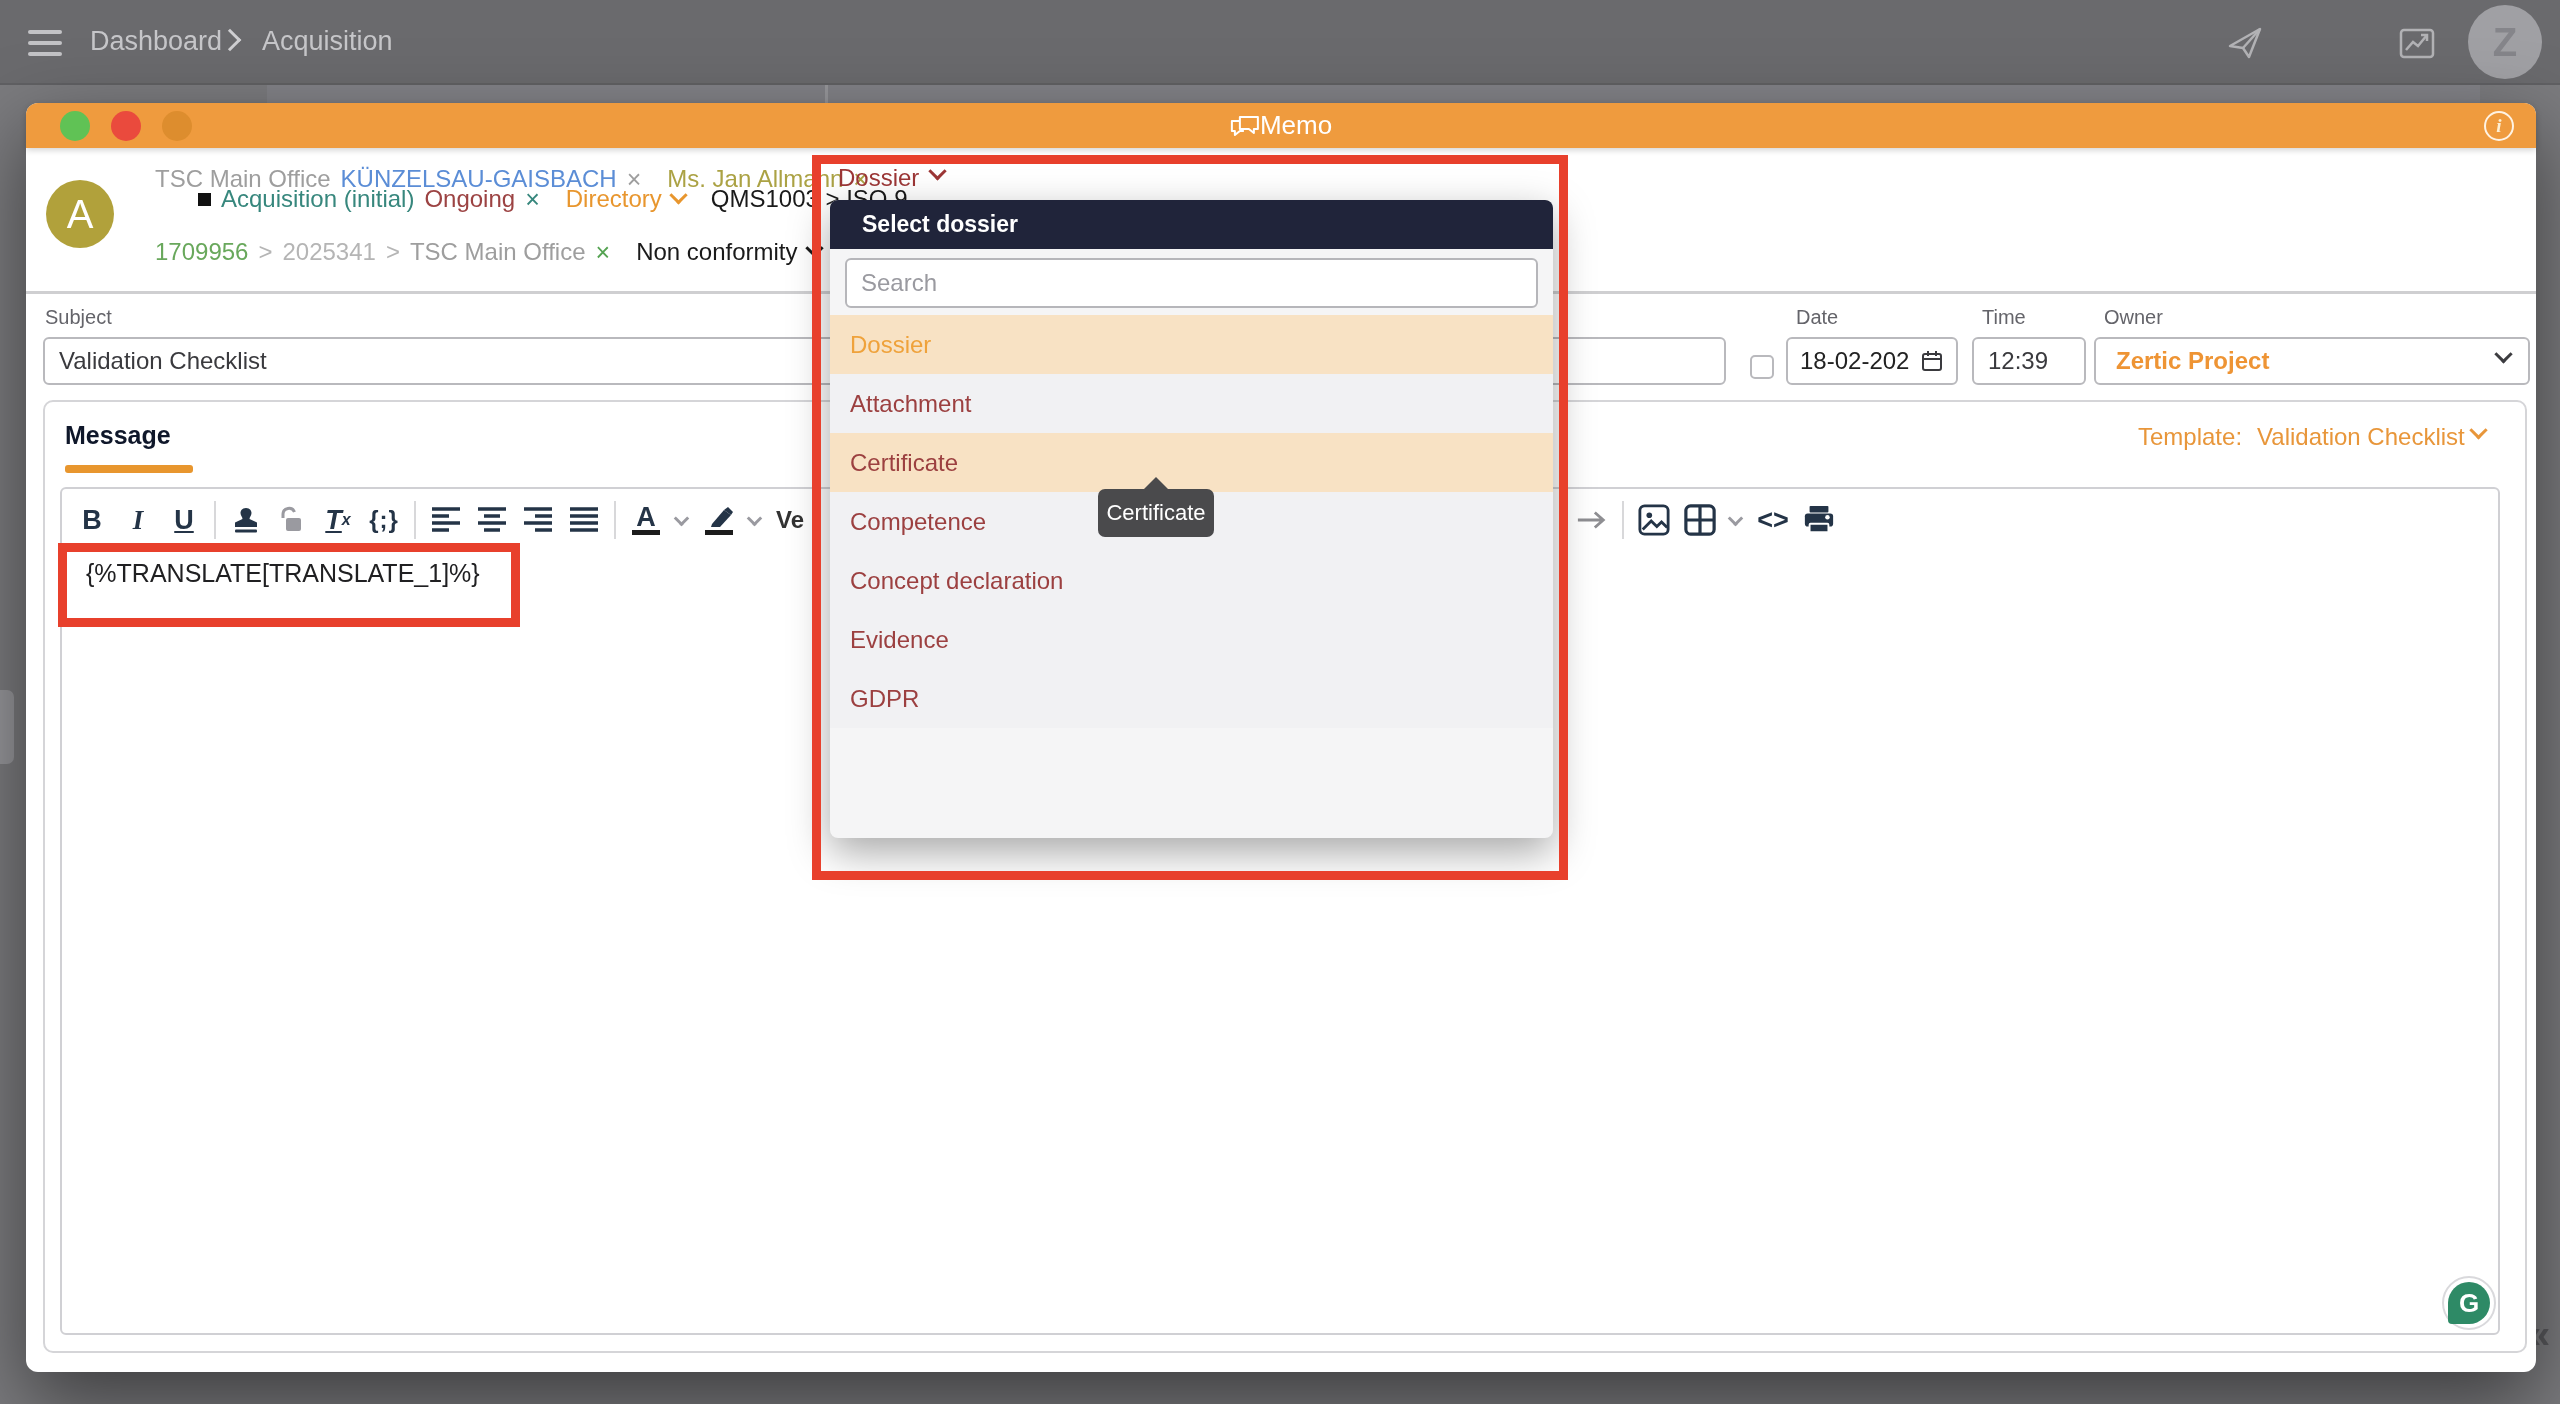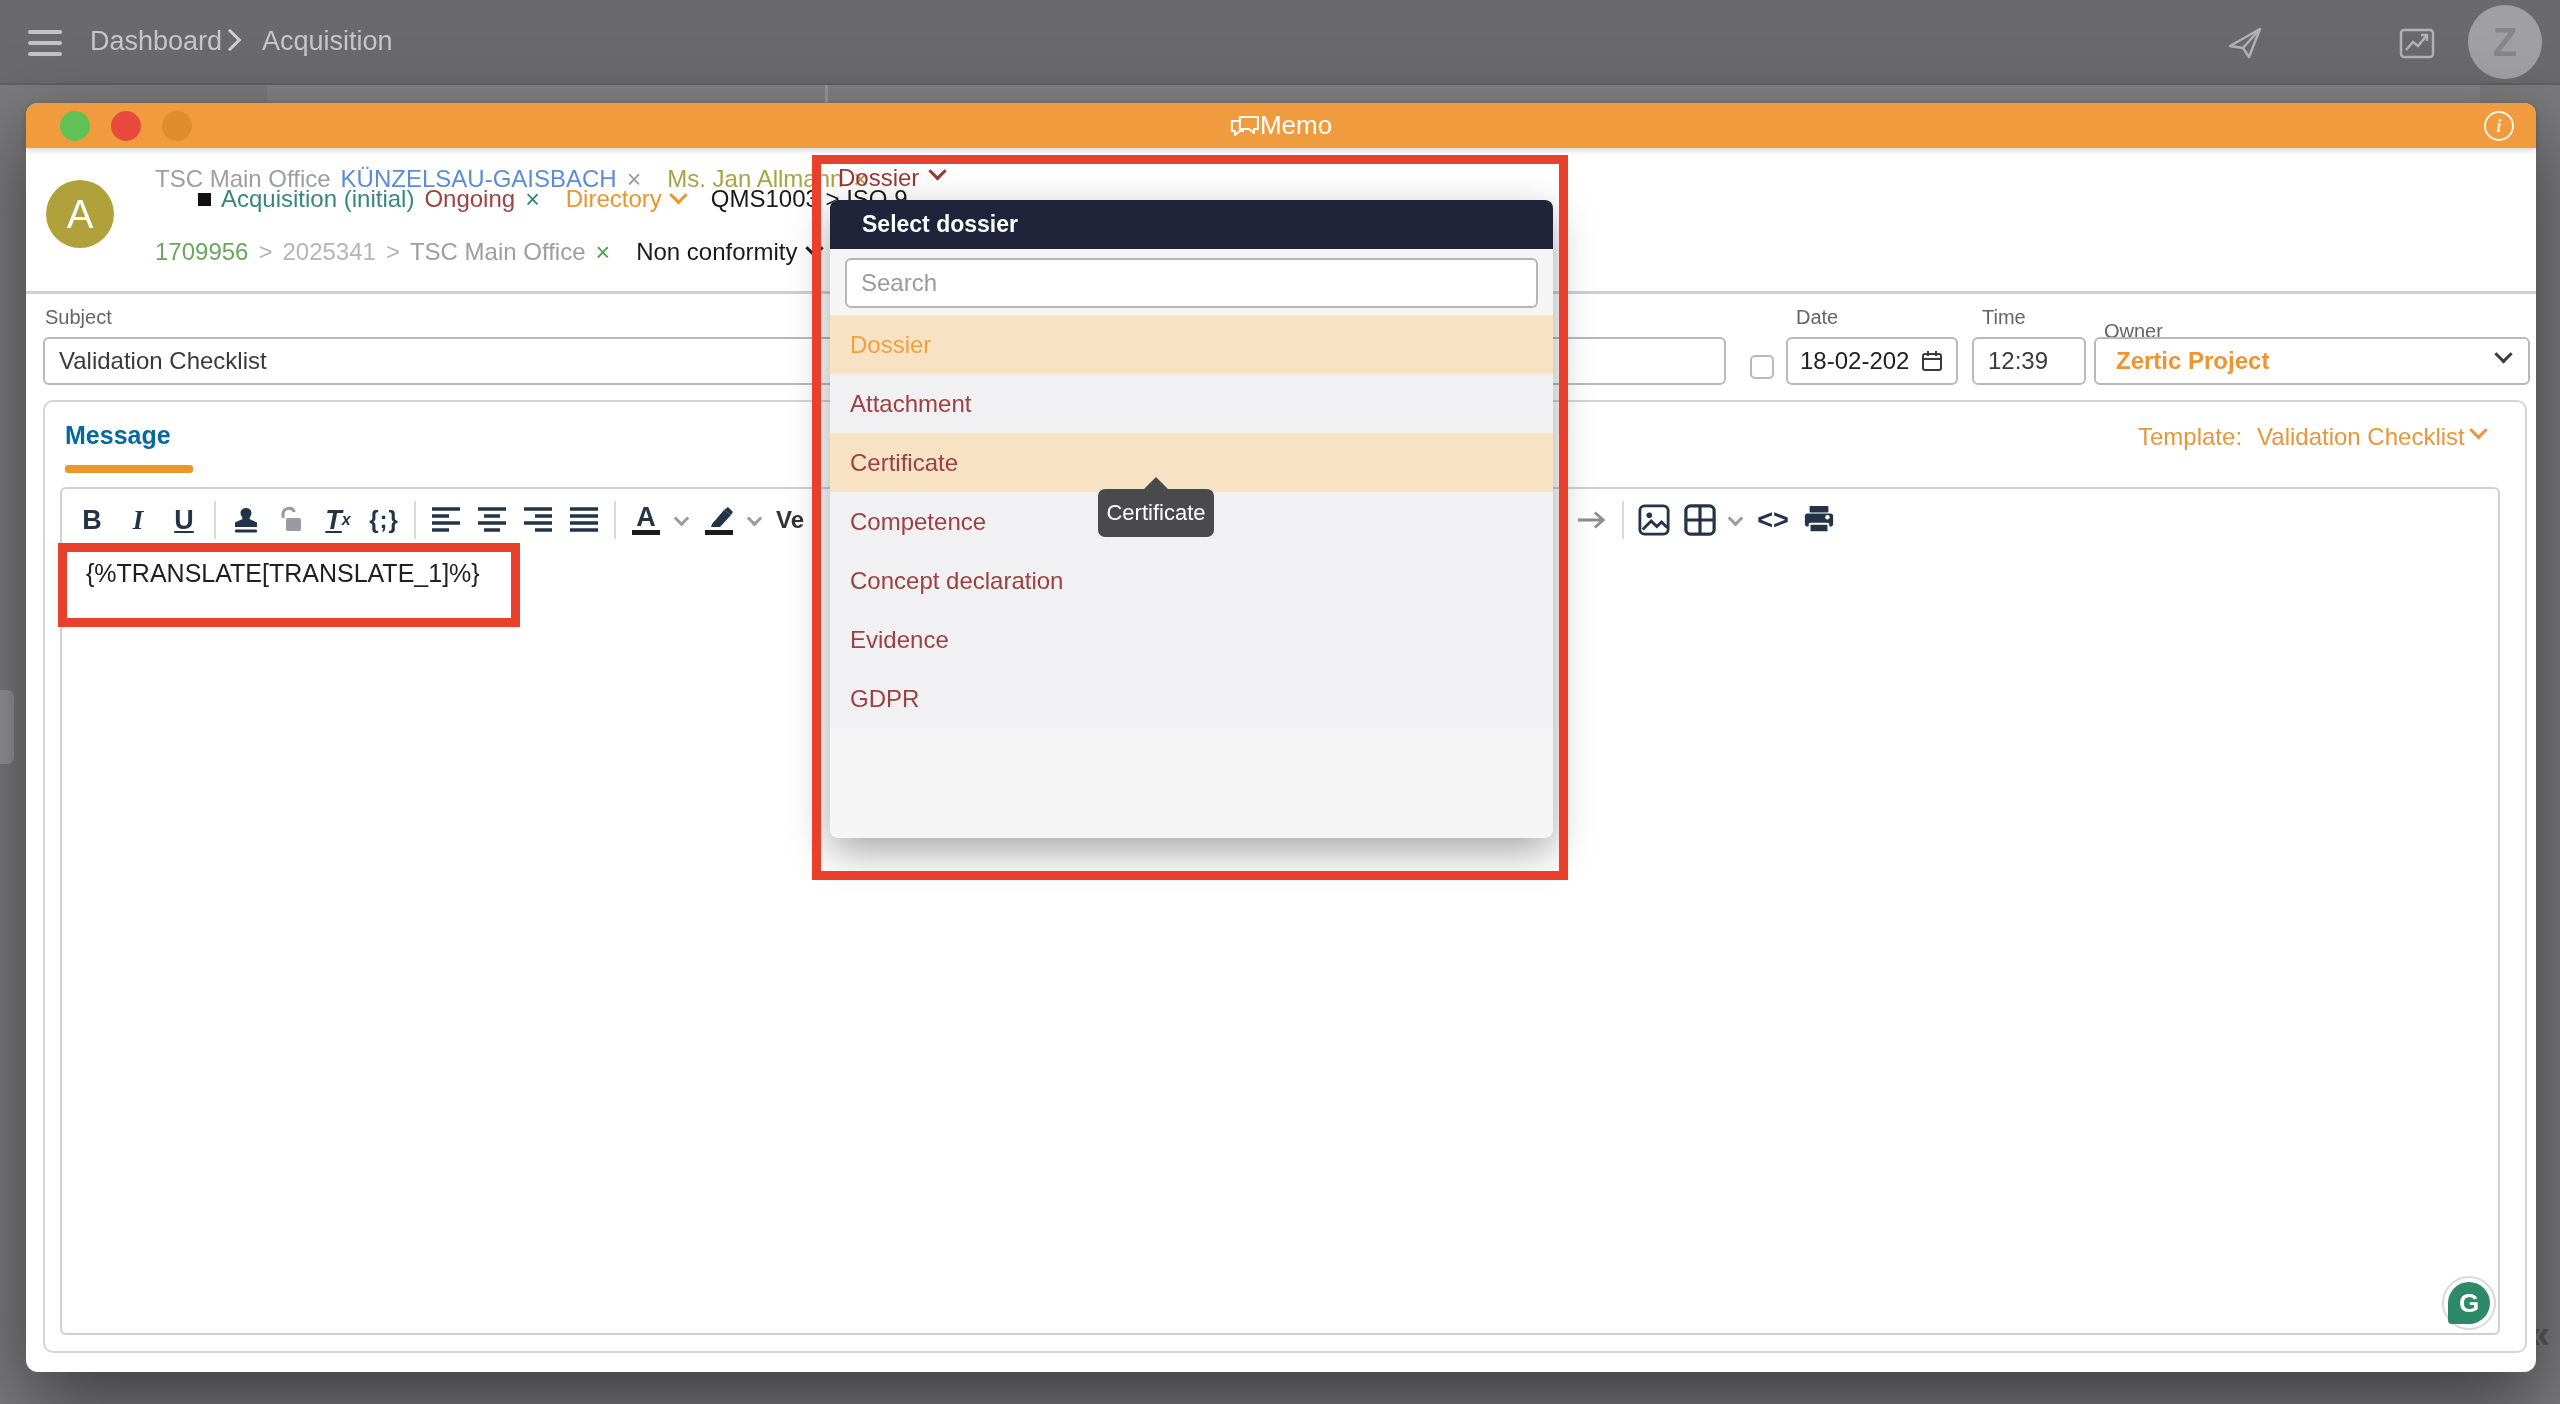--- a/index.html
+++ b/index.html
@@ -49,21 +49,21 @@
   .finput { position:absolute; height:48px; border:2px solid #b9b9bd; border-radius:6px; font-size:24px; color:#3a3a3e; padding:0 14px; background:#fff; font-family:"Liberation Sans", sans-serif; }
   .fwrap { position:absolute; height:48px; border:2px solid #b9b9bd; border-radius:6px; background:#fff; display:flex; align-items:center; padding:0 12px; gap:10px; }
   .fwrap input { border:none; outline:none; font-size:24px; color:#222; width:100%; font-family:"Liberation Sans", sans-serif; }
   .send-check { position:absolute; left:1724px; top:252px; width:24px; height:24px; border:2px solid #b9b9bd; border-radius:5px; background:#fff; }
   .owner-box { position:absolute; left:2068px; top:234px; width:436px; height:48px; border:2px solid #b9b9bd; border-radius:6px; display:flex; align-items:center; justify-content:space-between; padding:0 18px 0 20px; }
   .owner-box .val { color:#ee9434; font-weight:bold; font-size:24px; }
   .owner-box .chev { color:#3c3c40; margin-top:-6px; }
 
   
   .tabpanel { position:absolute; left:17px; top:297px; width:2484px; height:953px; border:2px solid #d5d5d8; border-radius:10px; }
-  .tab-label { position:absolute; left:39px; top:318px; font-size:25px; font-weight:bold; color:#0369a1; }
+  .tab-label { position:absolute; left:39px; top:318px; font-size:25px; font-weight:bold; color:#0f172a; }
   .tab-underline { position:absolute; left:39px; top:362px; width:128px; height:8px; background:#e8962e; border-radius:3px; }
   .template-row { position:absolute; left:2112px; top:320px; display:flex; align-items:center; gap:15px; font-size:24px; color:#e8963a; }
   .template-row .chev { color:#e8963a; margin-top:-6px; margin-left:-8px; }
 
   
   .editor { position:absolute; left:34px; top:384px; width:2440px; height:848px; border:2px solid #d0d0d4; border-radius:6px; background:#fff; }
   .tbar { position:absolute; left:14px; top:8px; height:46px; display:flex; align-items:center; gap:14px; color:#243447; }
   .tbar-r { left:1514px; }
   .ti { width:32px; height:36px; display:flex; align-items:center; justify-content:center; font-size:27px; font-weight:bold; color:#243447; cursor:pointer; }
   .ti.italic { font-family:"Liberation Serif", serif; font-style:italic; }
@@ -194,21 +194,21 @@
       <input readonly="" value="18-02-2025" style="">
       <span>
         <svg width="24" height="24" viewBox="0 0 24 24" fill="none" stroke="#3a3a3e" stroke-width="2">
             <rect x="3" y="5" width="18" height="16" rx="2"></rect>
             <path d="M8 2 v5 M16 2 v5 M3 10 h18"></path>
           </svg>
       </span>
     </div>
     <span class="flabel" style="left:1956px; top:203px;">Time</span>
     <input class="finput" style="left: 1946px; top: 234px; width: 114px;" readonly="" value="12:39">
-    <span class="flabel" style="left:2078px; top:217px;text-align:center;">Owner</span>
+    <span class="flabel" style="left:2078px; top:203px;text-align:center;">Owner</span>
     <div class="owner-box">
       <span class="val">Zertic Project</span>
       <span class="chev"></span>
     </div>
 
     <div class="tabpanel"></div>
     <span class="tab-label">Message</span>
     <span class="tab-underline"></span>
     <div class="template-row">
       <span>Template:</span>

